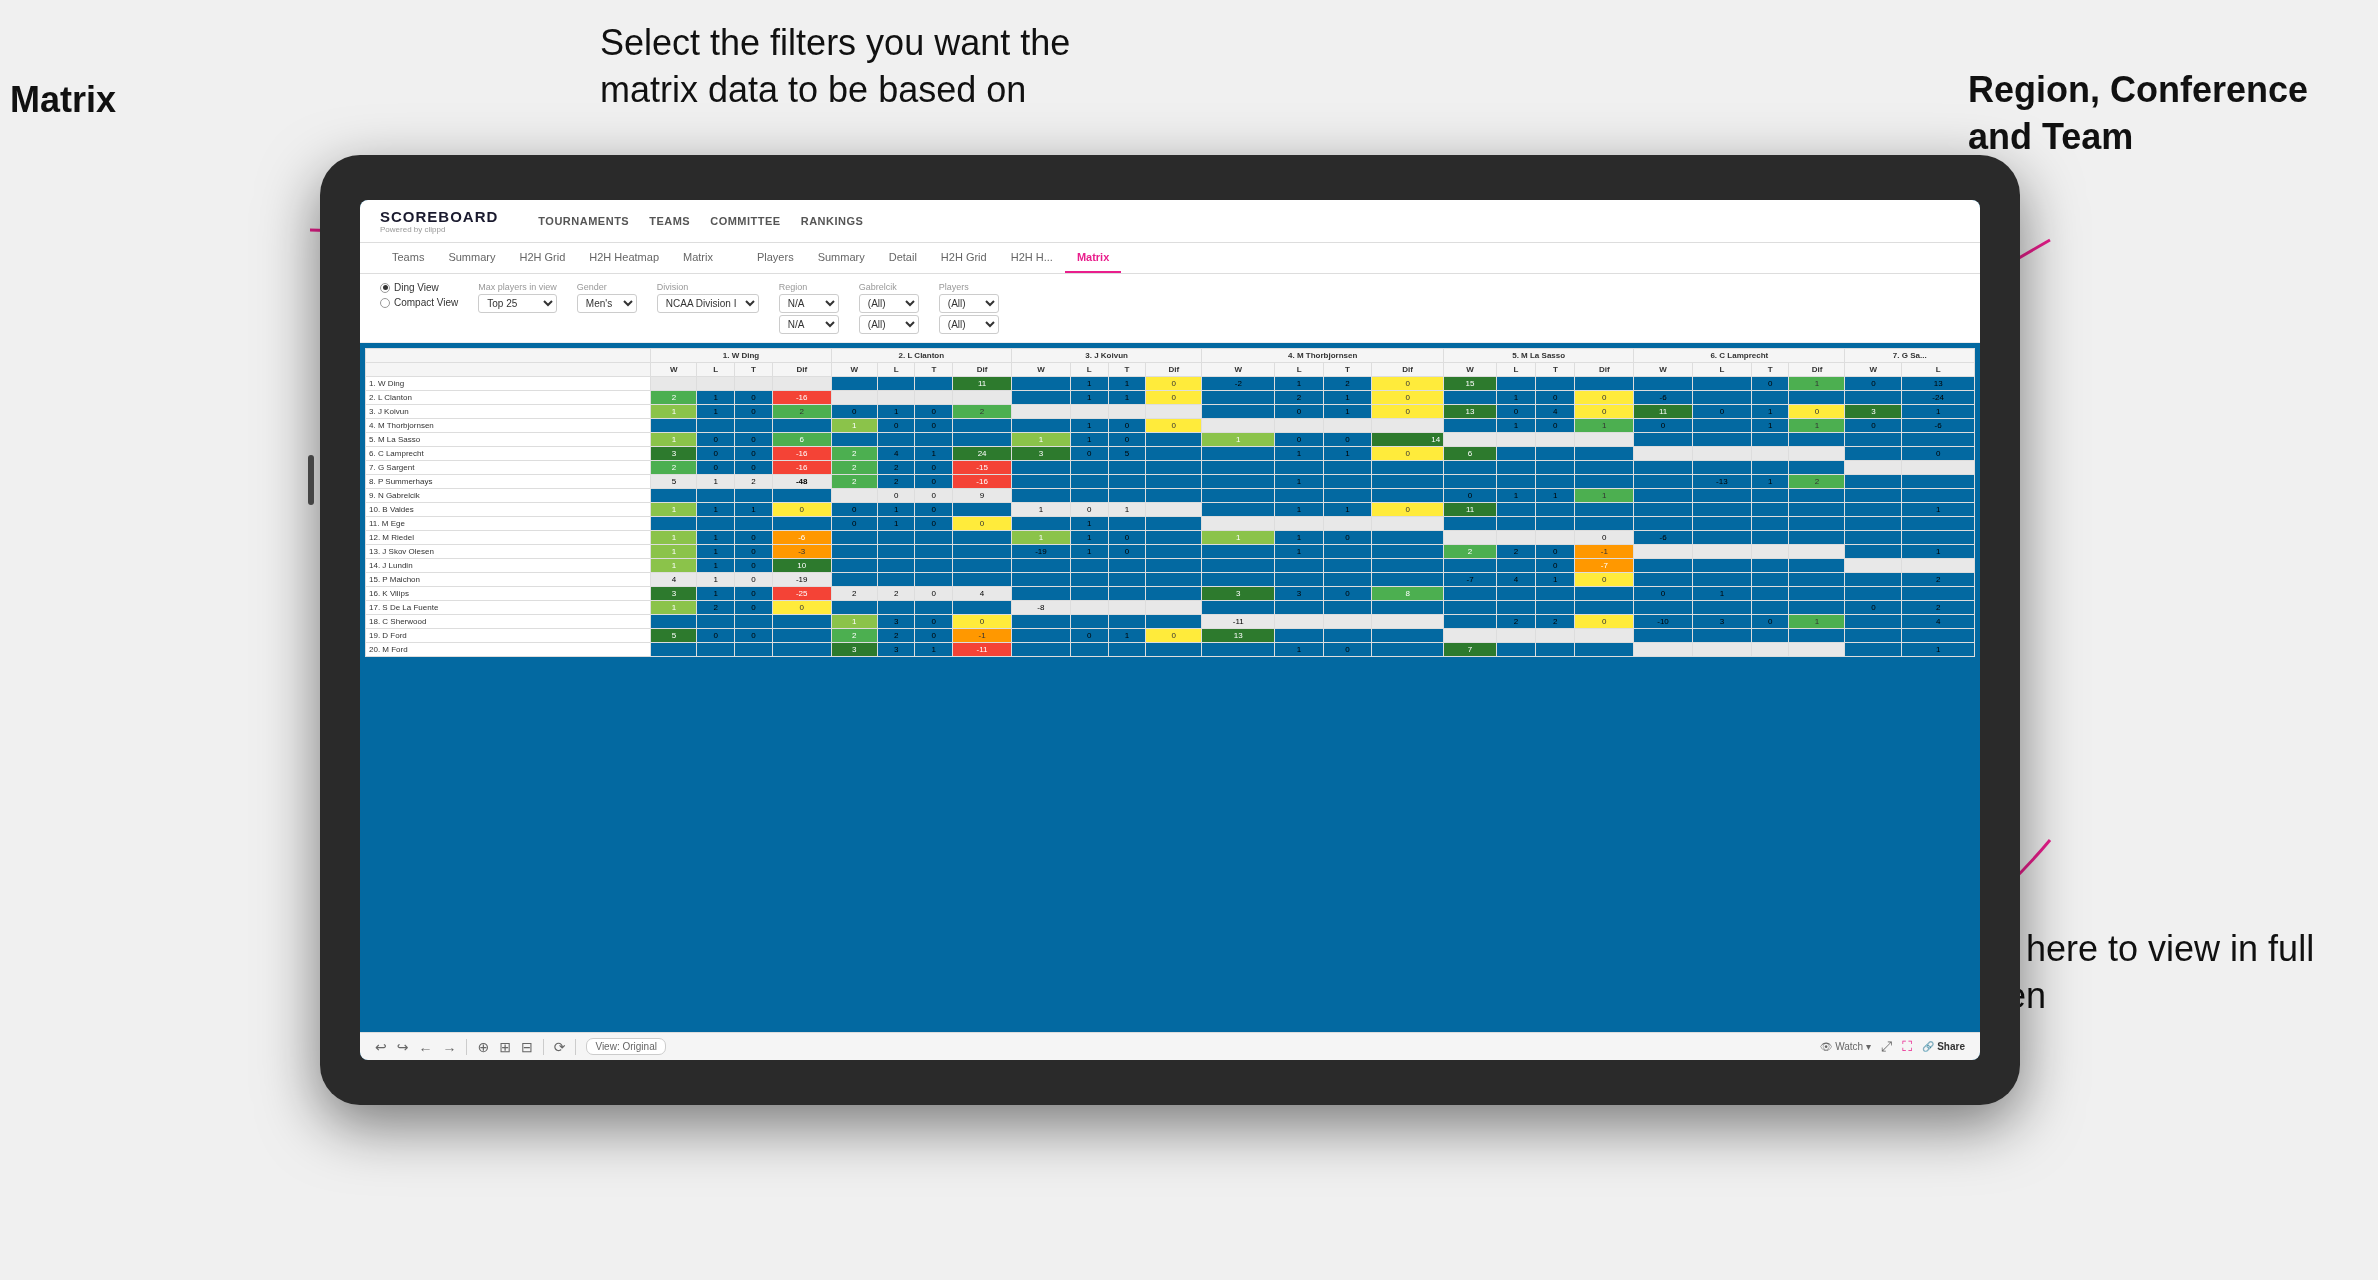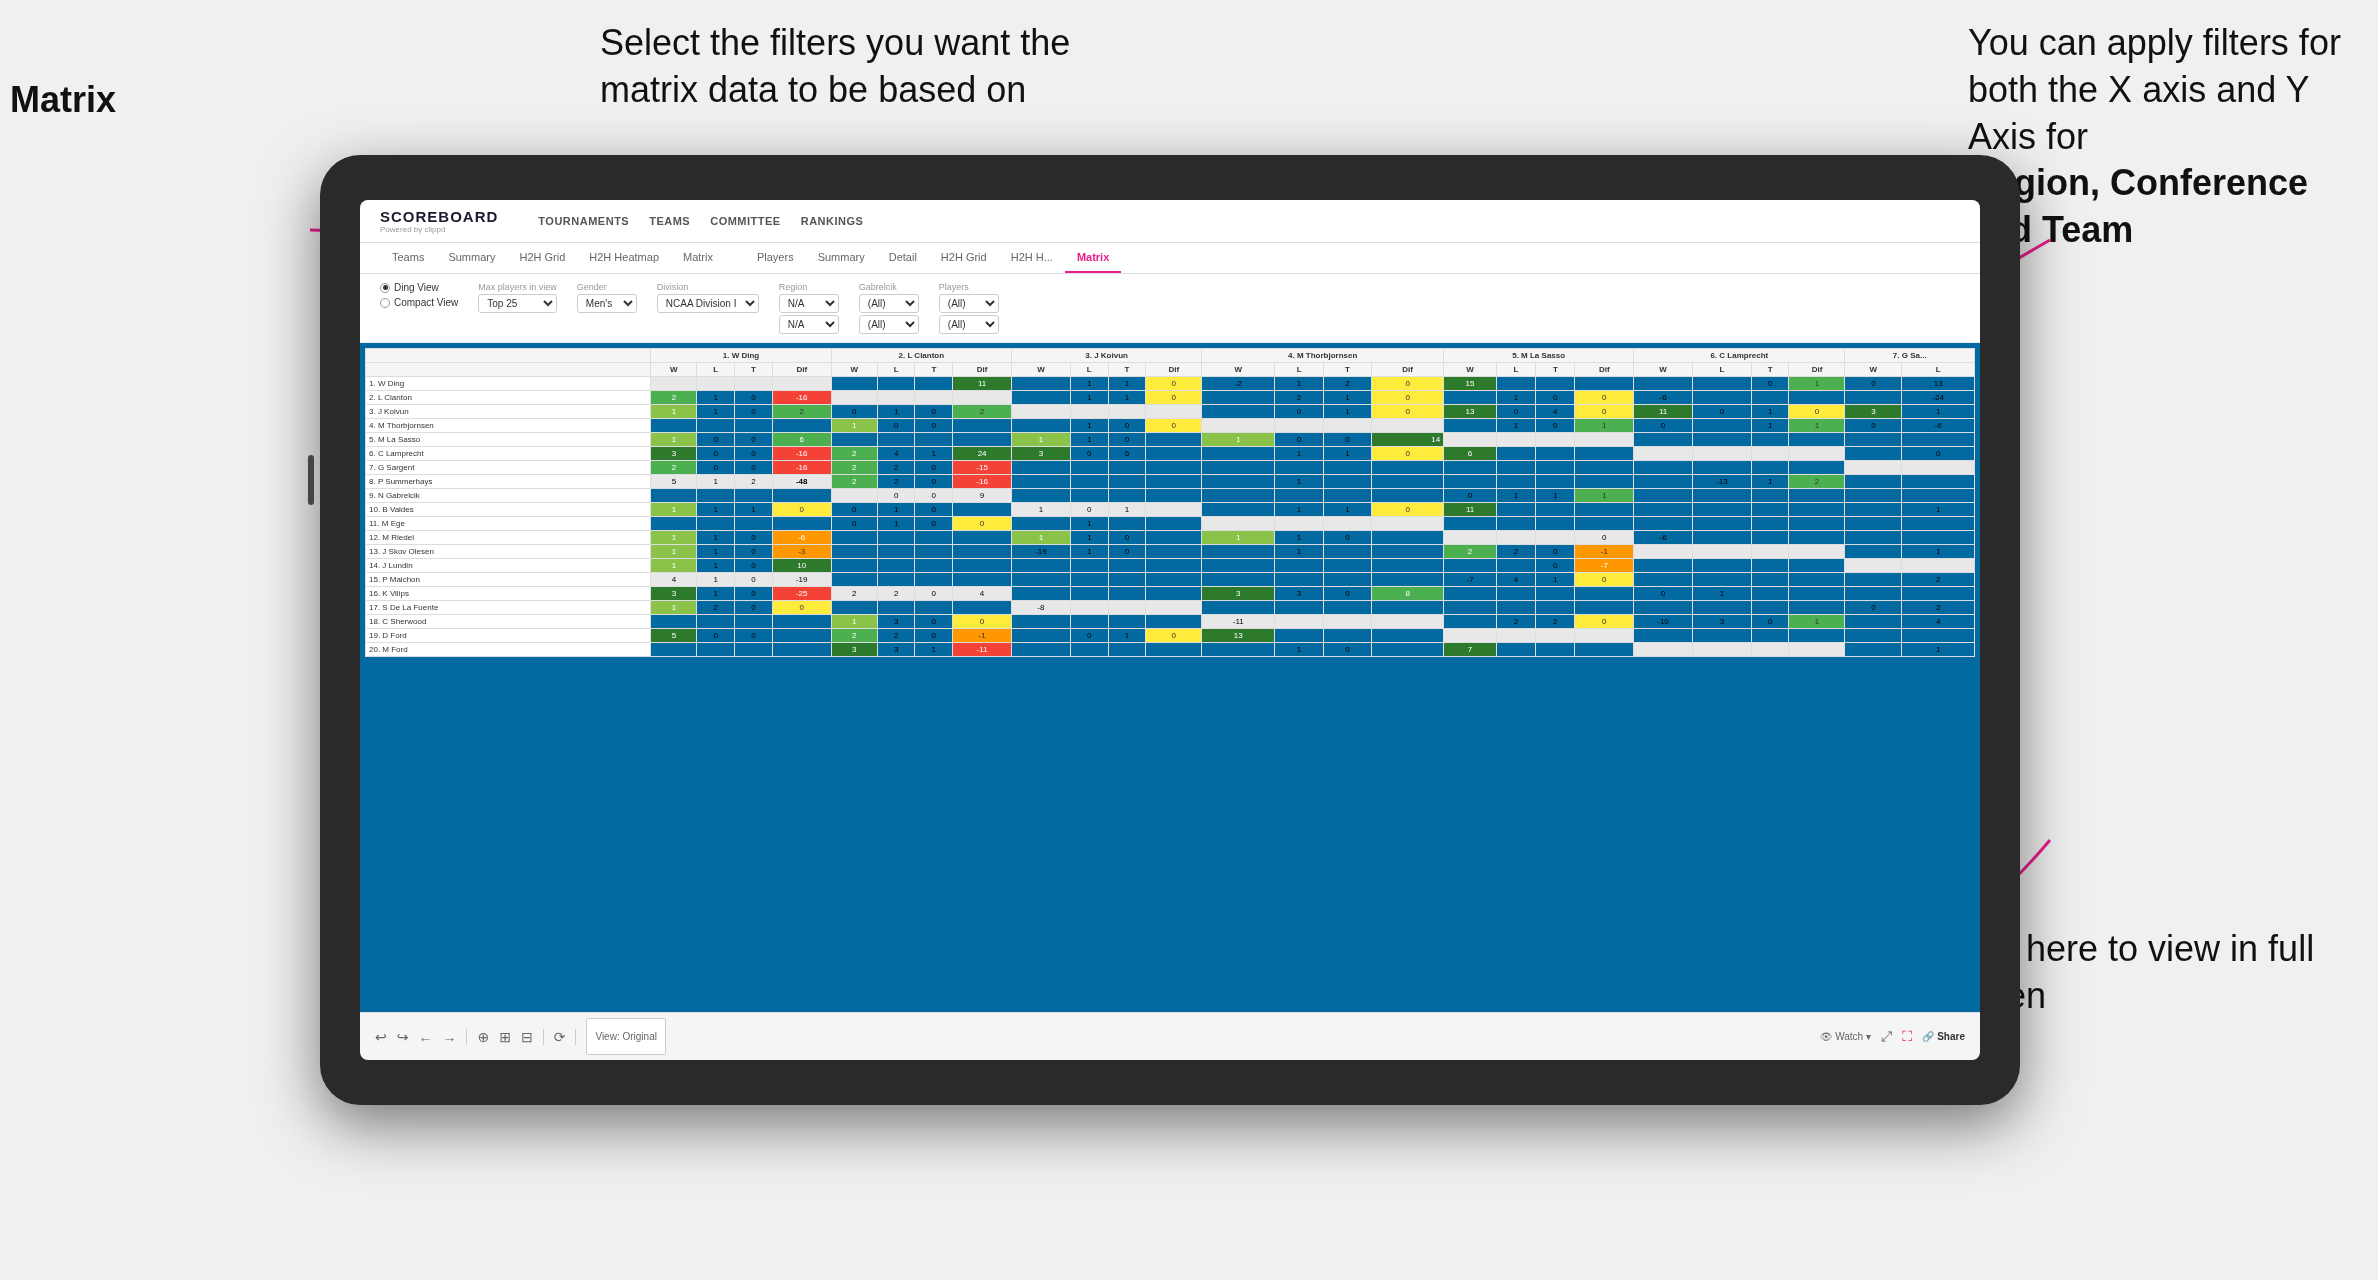--- a/index.html
+++ b/index.html
@@ -284,22 +284,22 @@
     }
 
     .toolbar-sep {
       width: 1px;
       height: 16px;
       background: #ccc;
     }
 
     .toolbar-view-btn {
       border: 1px solid #ccc;
-      padding: 12px 8px;
-      border-radius: 2px;
+      padding: 2px 8px;
+      border-radius: 7px;
       font-size: 10px;
       background: #fff;
       cursor: pointer;
     }
 
     .toolbar-right {
       margin-left: auto;
       display: flex;
       align-items: center;
       gap: 10px;
@@ -317,21 +317,20 @@
 
 <div class="annotation" id="ann-matrix">
   <br><b>Matrix</b>
 </div>
 
 <div class="annotation" id="ann-filters">
   <span>Select the filters you want the matrix data to be based on</span>
 </div>
 
 <div class="annotation" id="ann-axes">
-  <span>You  can apply filters for both the X axis and Y Axis for</span>
   <br><b>Region, Conference and Team</b>
 </div>
 
 <div class="annotation" id="ann-fullscreen">
   <span>Click here to view in full screen</span>
 </div>
 
 <svg class="arrows-svg">
 
   <defs>

